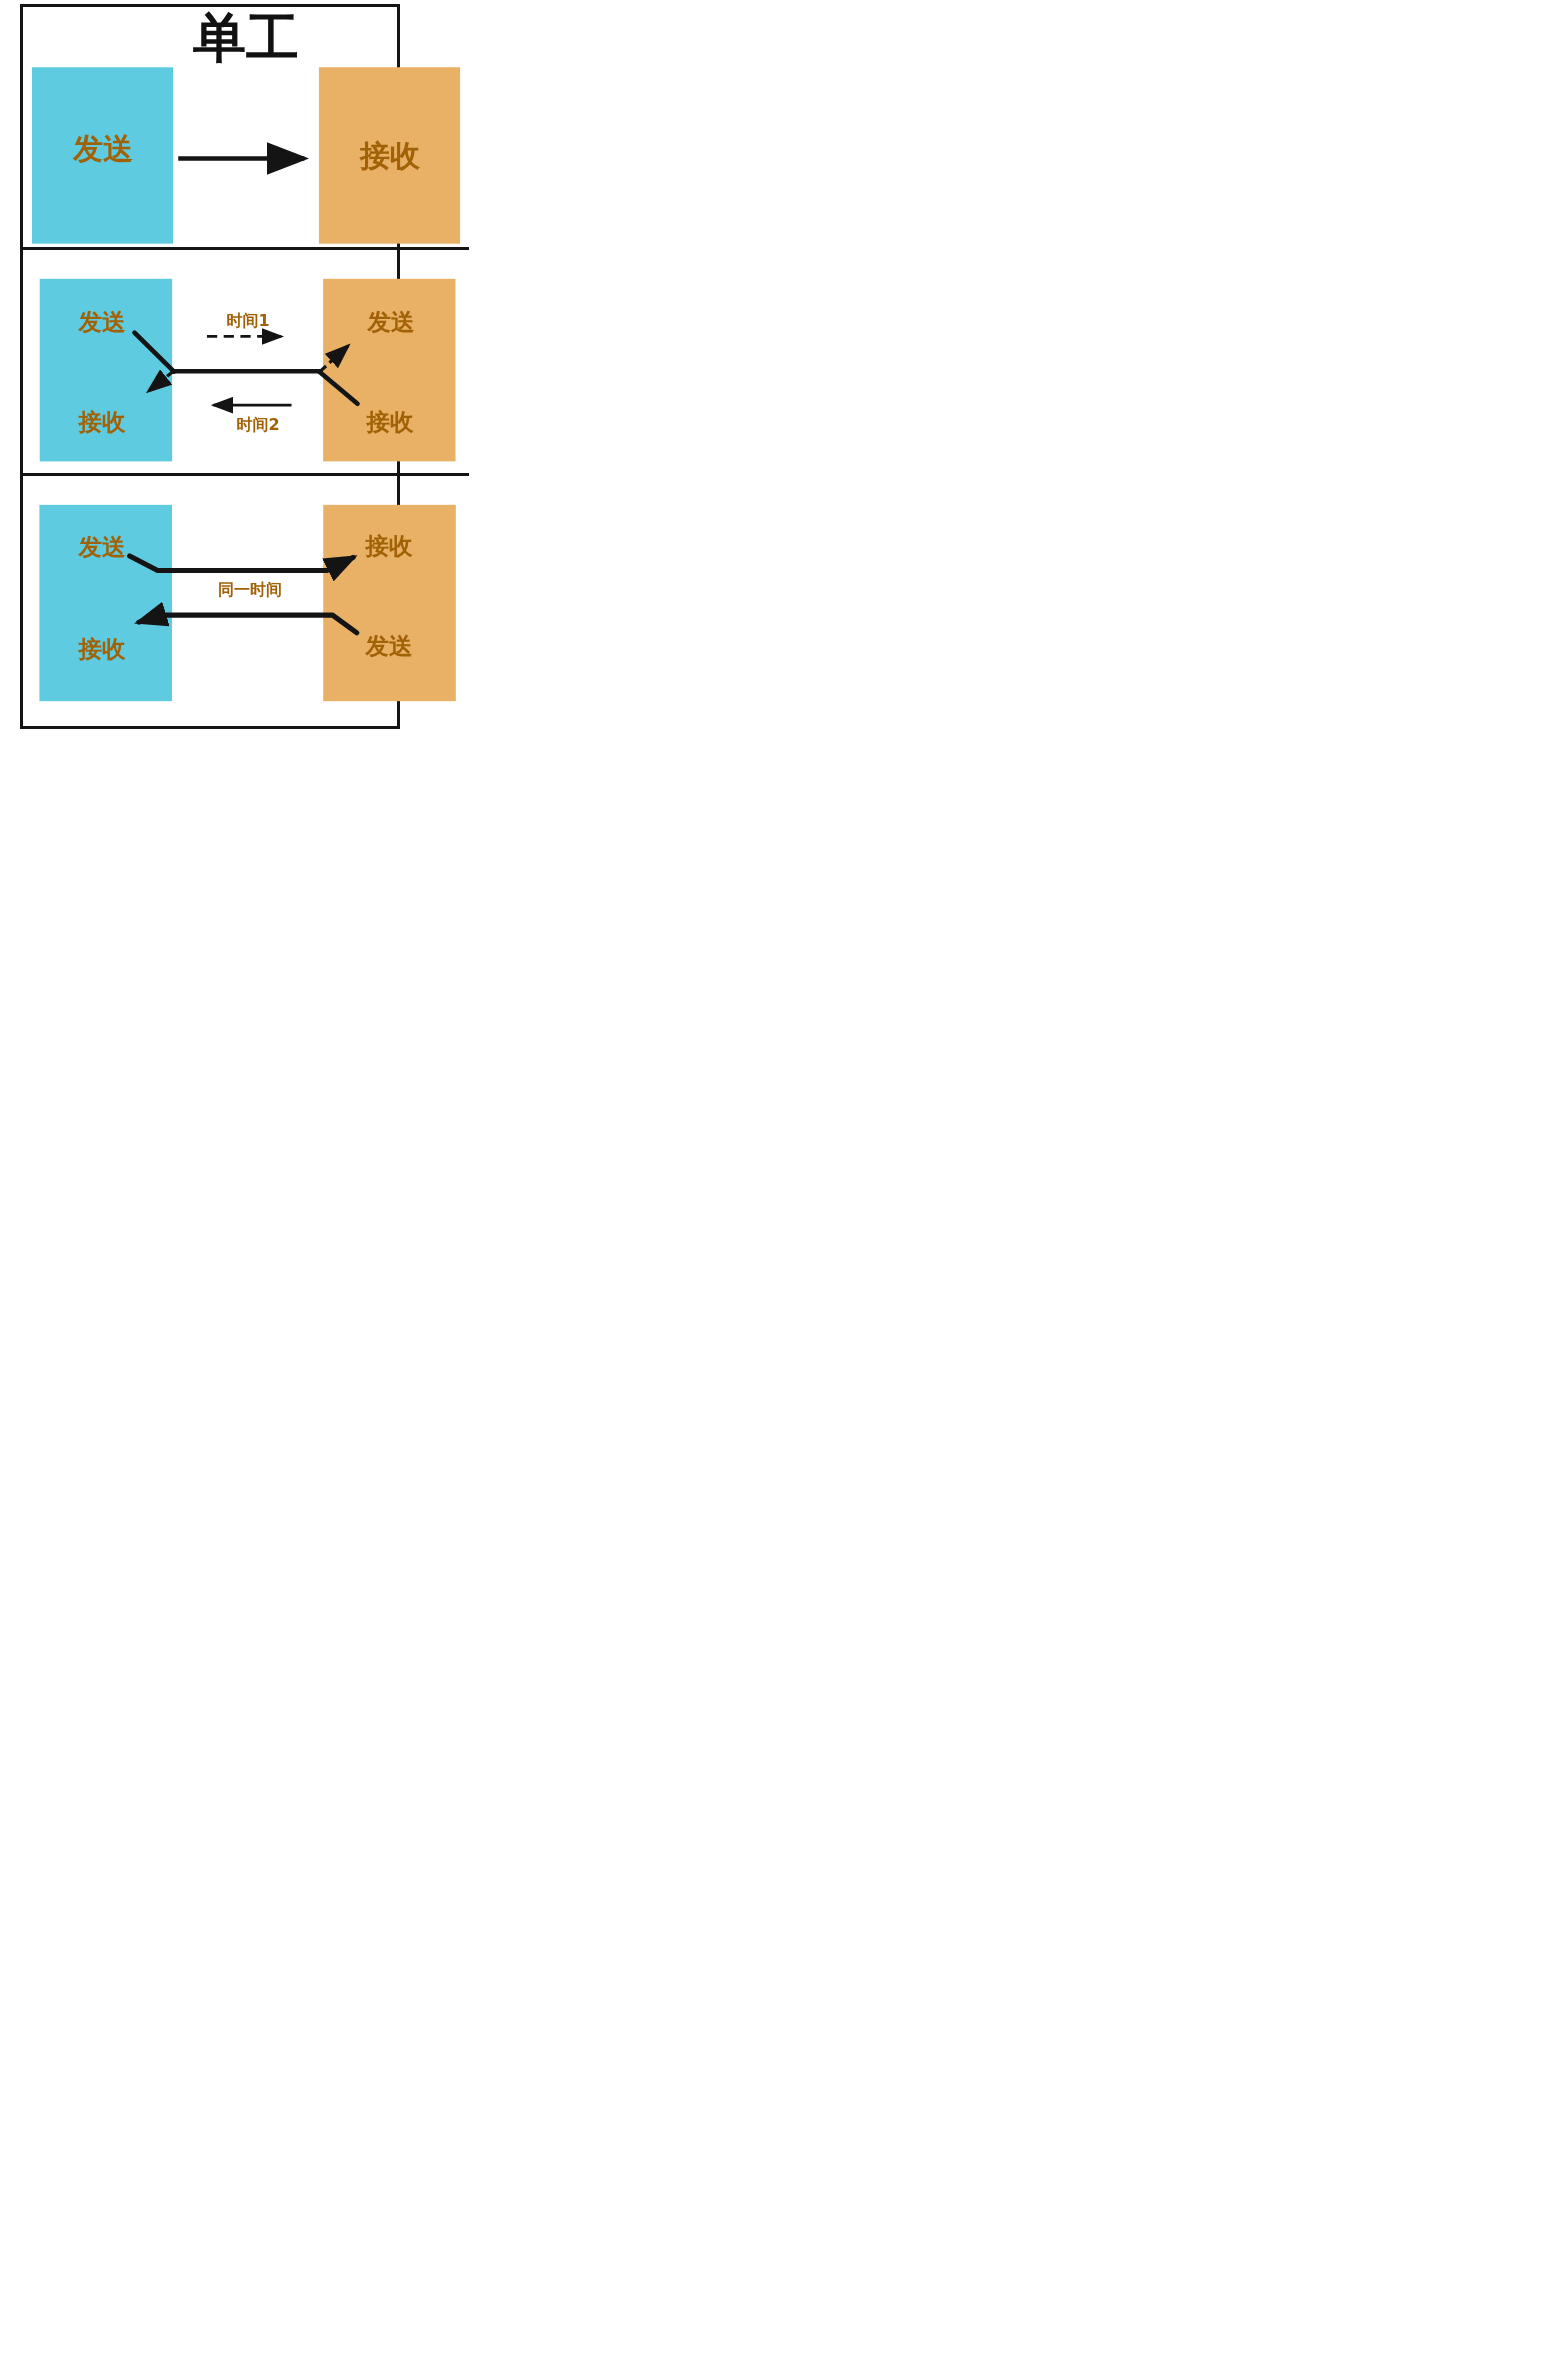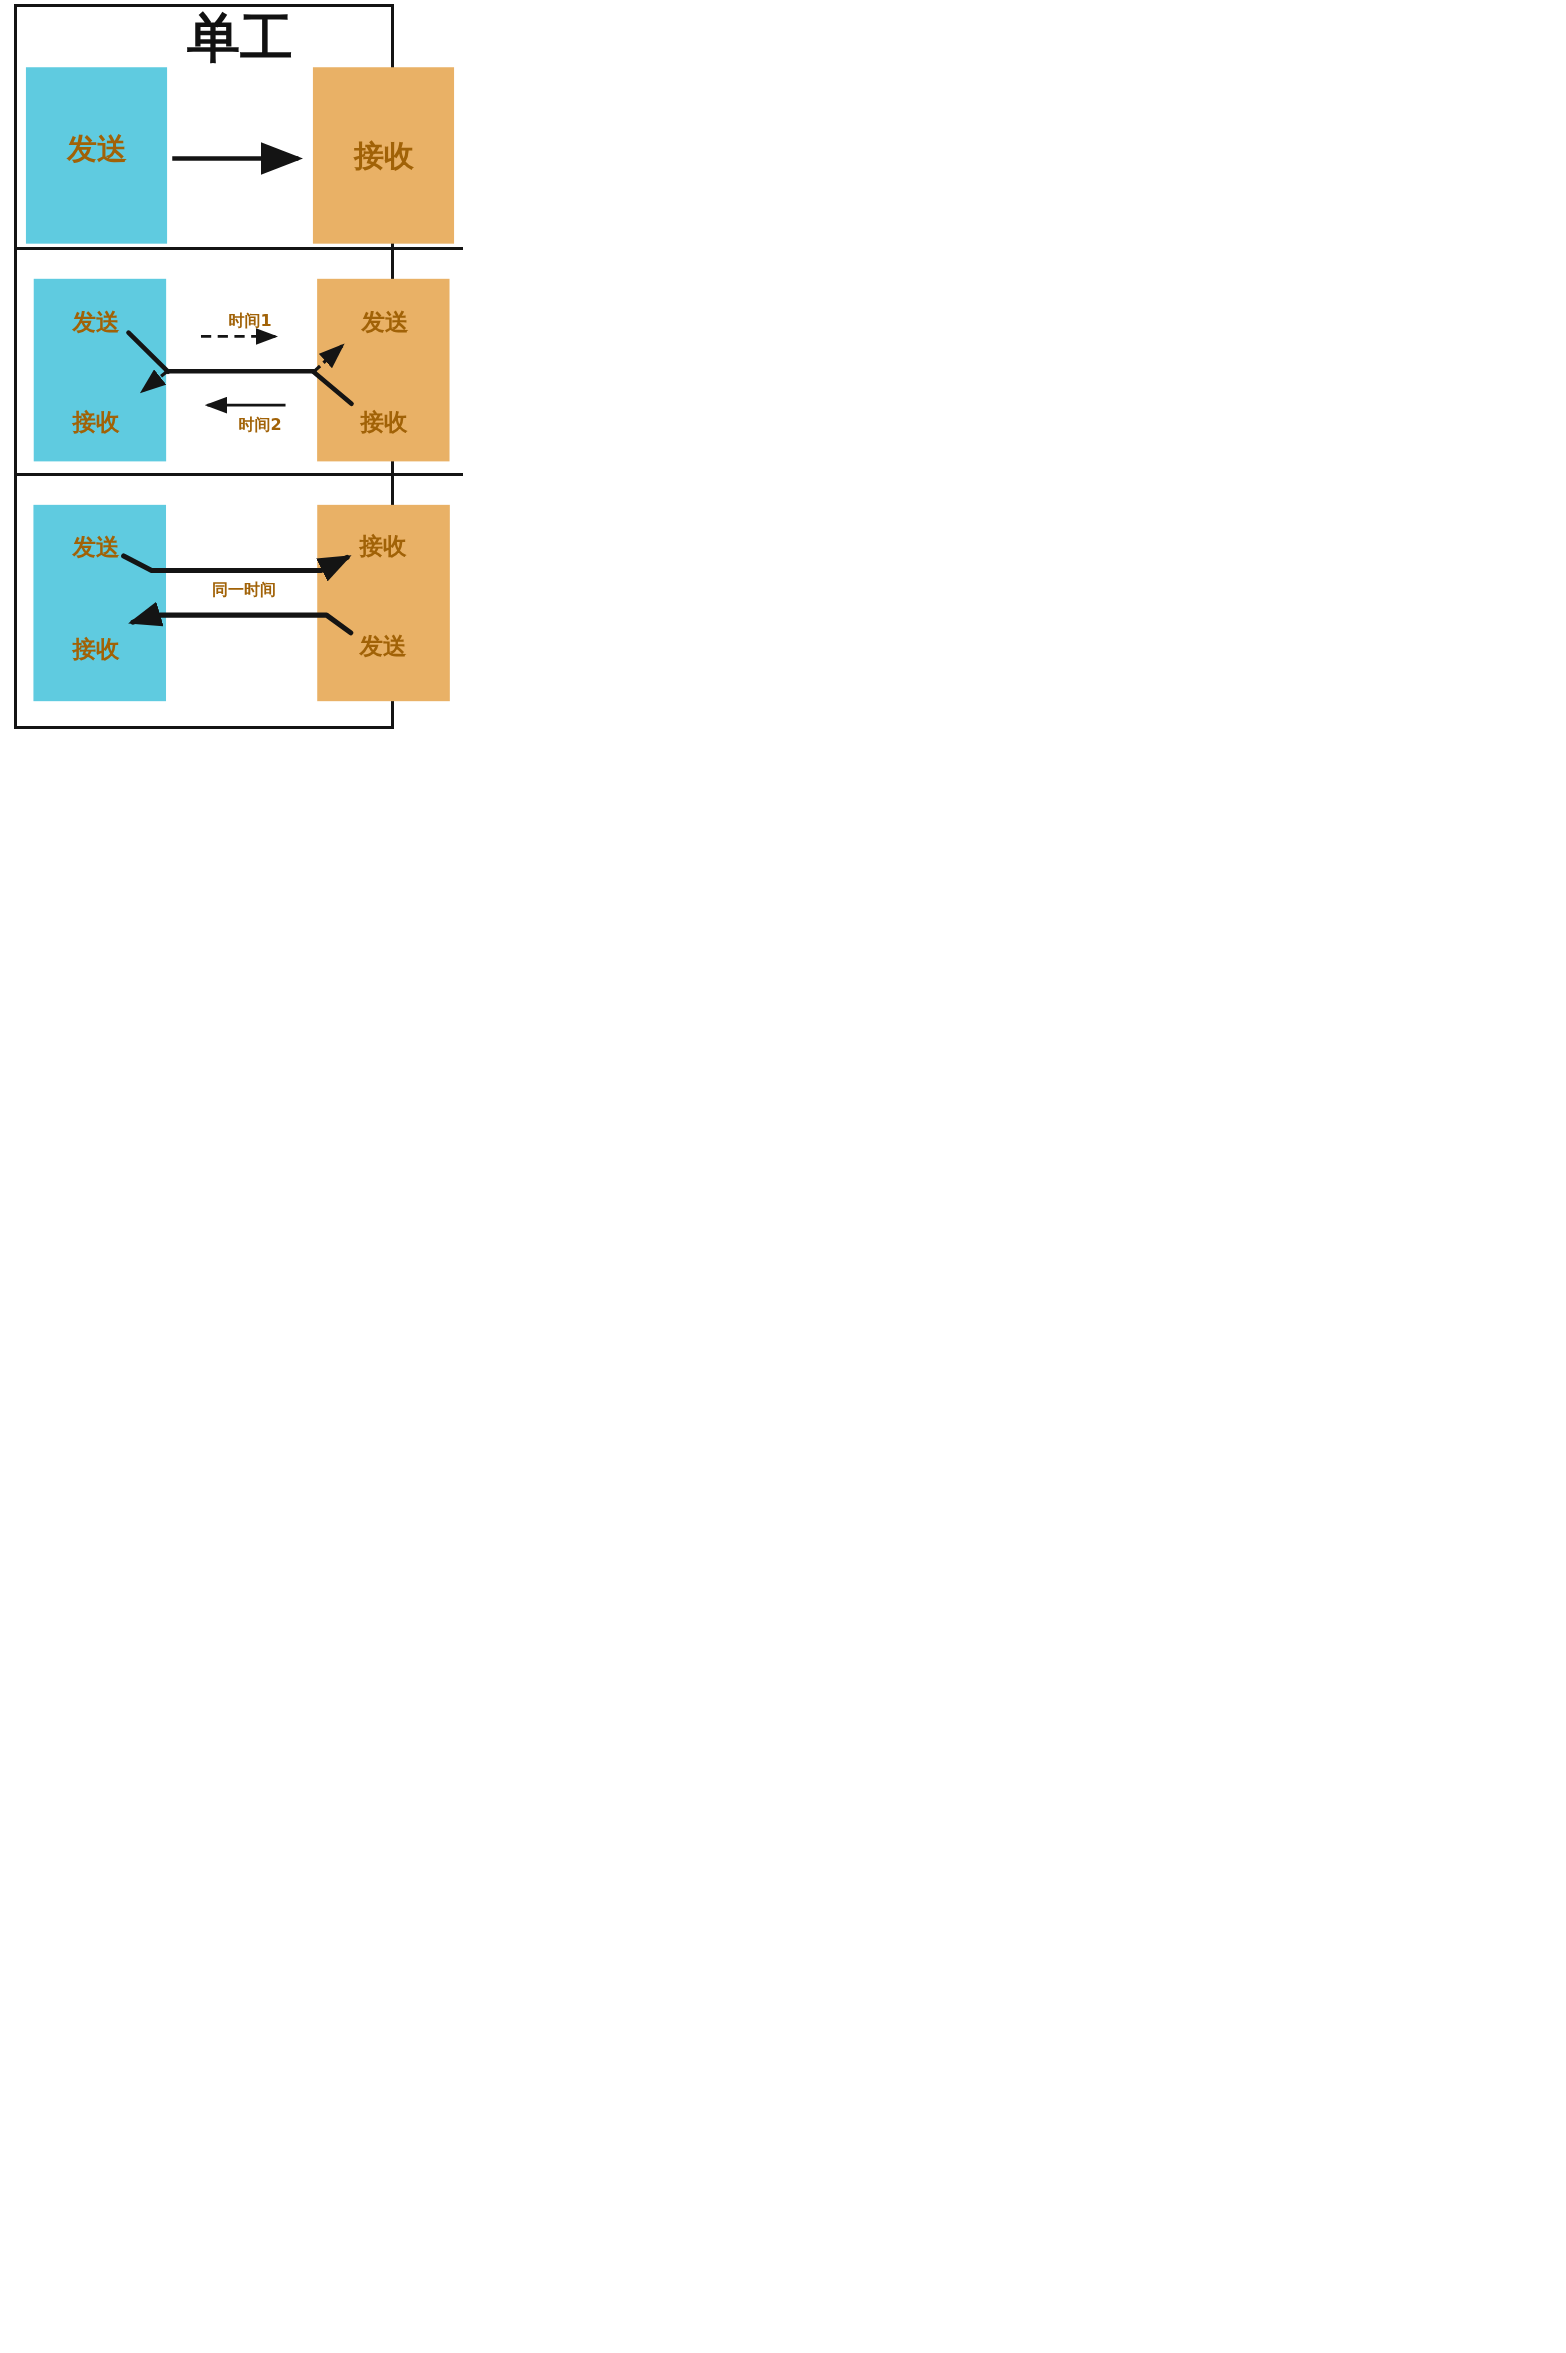--- a/index.html
+++ b/index.html
@@ -4,21 +4,21 @@
 <style>
   * { margin:0; padding:0; box-sizing:border-box; }
   html, body {
     width:482px; height:734px;
     background:#ffffff;
     font-family:"DejaVu Sans","Liberation Sans",sans-serif;
     overflow:hidden;
   }
   .page { position:relative; width:482px; height:734px; background:#ffffff; }
   .frame {
-    position:absolute; left:14px; top:3.8px;
+    position:absolute; left:20px; top:3.8px;
     width:380px; height:725px;
     border:3.8px solid #141414;
     background:#ffffff;
   }
   .panel { position:relative; width:446px; overflow:hidden; }
   .panel + .panel { border-top:3.8px solid #141414; }
   #panel-simplex { height:240px; }
   #panel-half    { height:226px; }
   #panel-full    { height:244px; }
   svg.layer { position:absolute; left:0; top:0; width:100%; height:100%; display:block; }
@@ -29,21 +29,21 @@
   }
   .label {
     position:absolute; transform:translate(-50%,-50%);
     color:#a16207; font-weight:600; white-space:nowrap;
   }
   .t-big   { font-size:53px; }
   .t-med   { font-size:38px; }
   .lbl-xl  { font-size:30px; }
   .lbl-lg  { font-size:23.5px; }
   .lbl-md  { font-size:16px; }
-  .lbl-sm  { font-size:16px;margin-left:8px; }
+  .lbl-sm  { font-size:16px; }
 </style>
 </head>
 <body>
 
 <div class="page">
   <div class="frame">
 
     <section class="panel" id="panel-simplex">
       <svg class="layer" viewBox="0 0 948 510">
         <defs>

